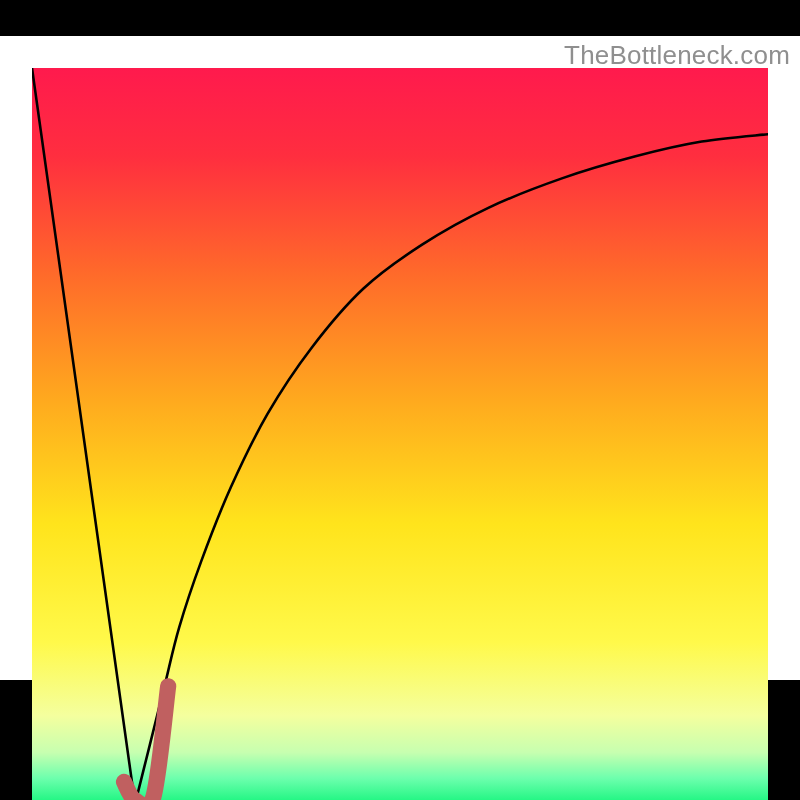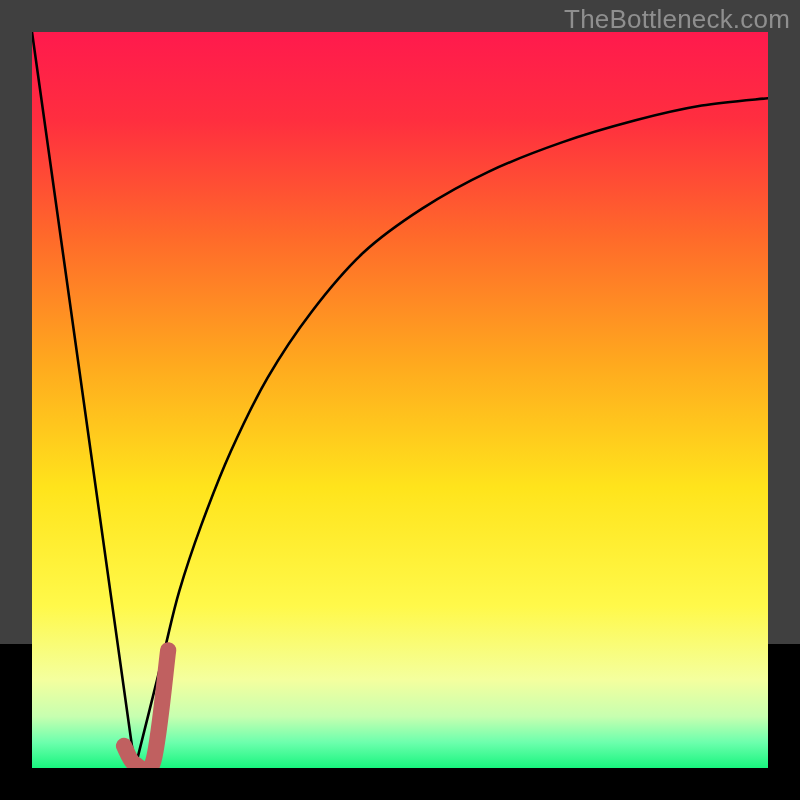--- a/index.html
+++ b/index.html
@@ -7,21 +7,22 @@
     padding: 0;
     width: 800px;
     height: 800px;
     background: #000;
     overflow: hidden;
   }
   .frame {
     position: relative;
     width: 800px;
     height: 644px;
-    background: #404040;
+    background: #ffffff;
+    margin-top: 36px;
   }
   .plot {
     position: absolute;
     left: 32px;
     top: 32px;
     width: 736px;
     height: 736px;
     overflow: hidden;
   }
   .gradient {

